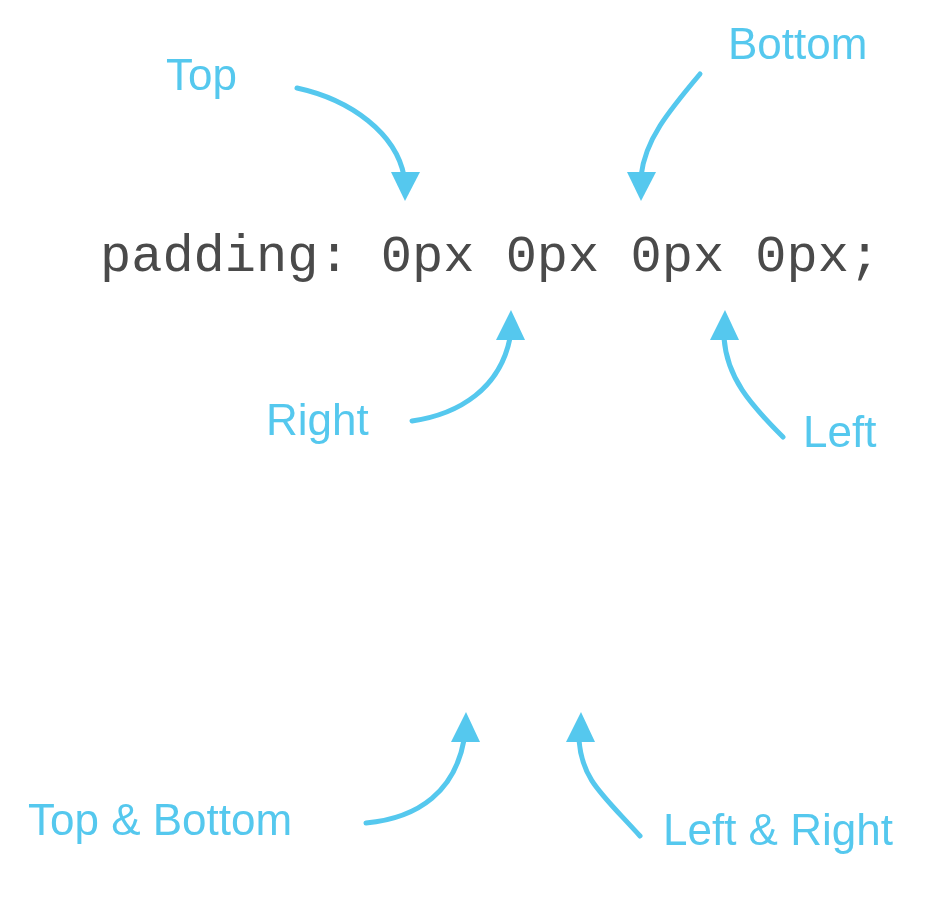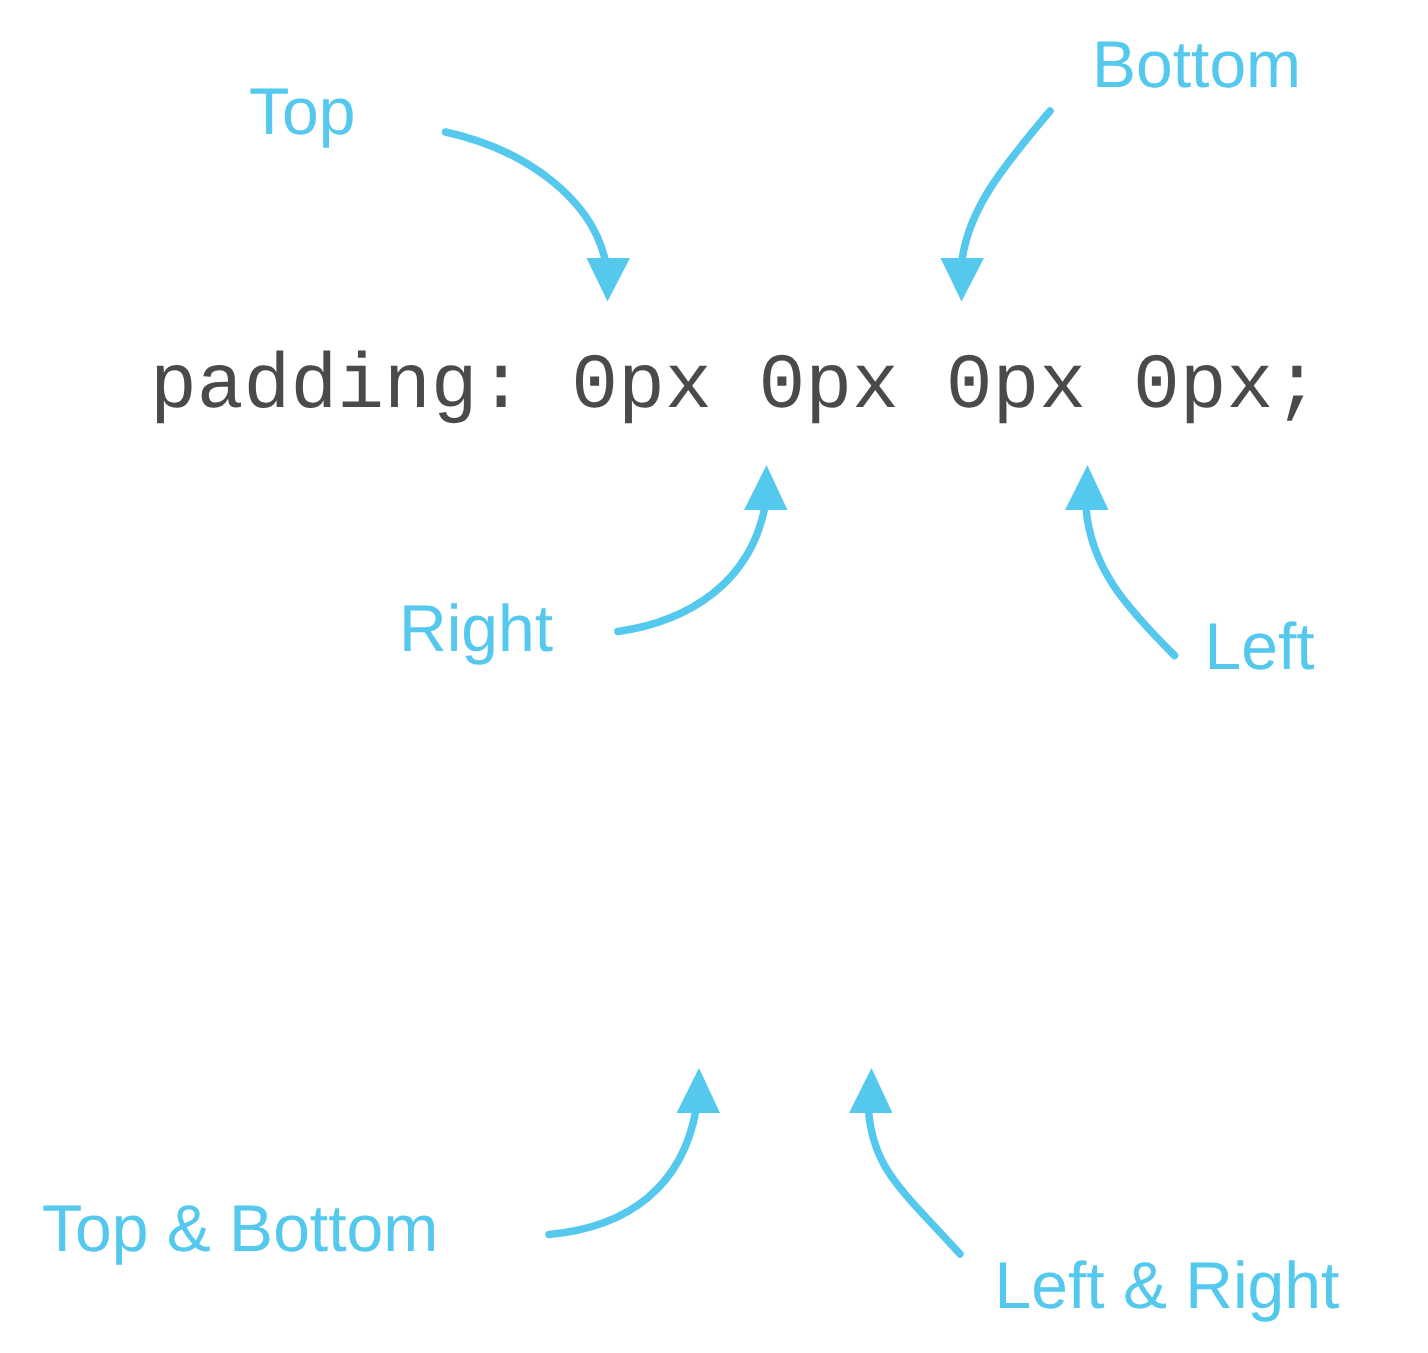--- a/index.html
+++ b/index.html
@@ -49,21 +49,21 @@
     font-size: 44px;
     color: #55c8ee;
     line-height: 1;
     white-space: nowrap;
   }
   #label-top      { left: 166px; top: 53px; }
   #label-bottom   { left: 728px; top: 22px; }
   #label-right    { left: 266px; top: 398px; }
   #label-left     { left: 803px; top: 410px; }
   #label-top-bottom { left: 28px;  top: 798px; }
-  #label-left-right { left: 663px; top: 836px; }
+  #label-left-right { left: 663px; top: 808px; }
 </style>
 </head>
 <body>
 
 <div id="canvas">
 
   <div class="code-line" id="code-line-four">padding: 0px 0px 0px 0px;</div>
 
 
   <div class="anno-label" id="label-top">Top</div>

